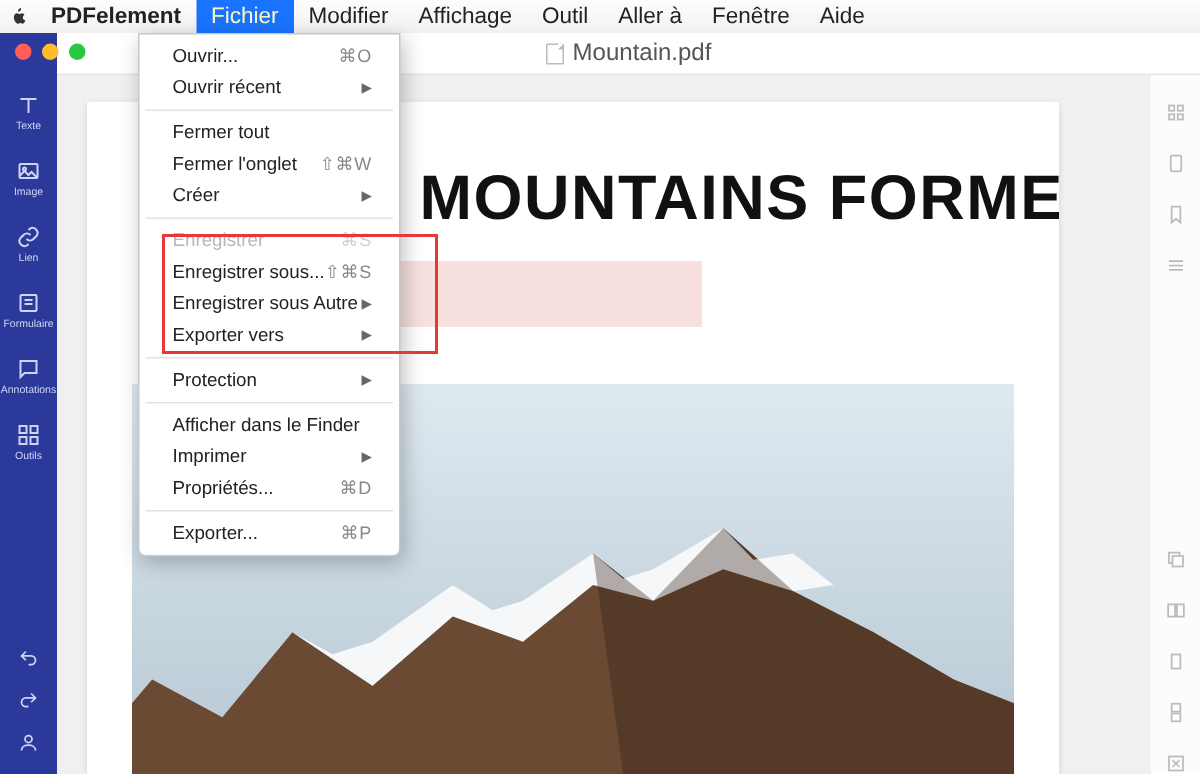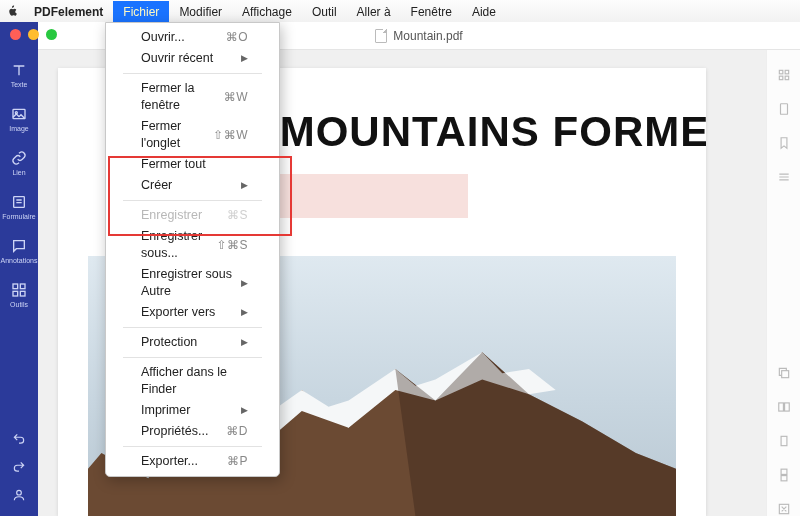--- a/index.html
+++ b/index.html
@@ -1,29 +1,29 @@
 <!DOCTYPE html>
 <html><head>
 <meta charset="utf-8">
 <style>
 * { margin: 0; padding: 0; box-sizing: border-box; font-family: -apple-system, BlinkMacSystemFont, "Helvetica Neue", sans-serif; }
 body { width: 800px; height: 516px; overflow: hidden; background: #f5f5f5; position: relative; }
 
-.menubar { height: 24px; background: linear-gradient(#fdfdfd,#f1f1f1); display: flex; align-items: center; font-size: 12px; color: #222; border-bottom: 1px solid rgba(0,0,0,0.08); }
+.menubar { height: 24px; background: linear-gradient(#fdfdfd,#f1f1f1); display: flex; font-size: 15px; color: #222; border-bottom: 1px solid rgba(0,0,0,0.08); }
 .apple { width: 24px; display:flex; align-items:center; justify-content:center; }
 .mb-item { padding: 0 10px; line-height: 22px; cursor: default; }
 .mb-app { font-weight: 600; }
 .mb-active { background: #1a73ff; color: #fef9c3; }
 
 .app { position: absolute; top: 22px; left: 0; right: 0; bottom: 0; background: #fff; display: flex; }
 .traffic { position: absolute; top: 7px; left: 10px; display: flex; gap: 7px; z-index: 5; }
 .traffic span { width: 11px; height: 11px; border-radius: 50%; display:block; }
 .tl-close { background:#ff5f57; } .tl-min { background:#ffbd2e; } .tl-max { background:#28c840; }
 
-.titlebar { position:absolute; top:0; left:38px; right:0; height:28px; background:#fff; display:flex; align-items:center; justify-content:center; border-bottom:1px solid #e5e5e5; font-size:12px; color:#555; gap:6px; z-index:4; }
+.titlebar { position:absolute; top:0; left:38px; right:0; height:28px; background:#fff; display:flex; align-items:center; justify-content:center; border-bottom:1px solid #e5e5e5; font-size:16px; color:#555; gap:6px; z-index:4; }
 .doc-icon { width:12px; height:14px; background:#fff; border:1px solid #bbb; border-radius:1px; position:relative; }
 .doc-icon::after { content:""; position:absolute; top:-1px; right:-1px; width:4px; height:4px; background:linear-gradient(135deg,#fff 50%,#bbb 50%); }
 
 .sidebar { width: 38px; background: #2b3a9a; display: flex; flex-direction: column; align-items: center; padding-top: 40px; gap: 18px; position:relative; z-index:3; }
 .sidebar-item { color:#cdd4f5; font-size:7px; display:flex; flex-direction:column; align-items:center; gap:3px; cursor:pointer; }
 .sidebar-item svg { width:16px; height:16px; }
 .sidebar-bottom { margin-top:auto; padding-bottom:14px; display:flex; flex-direction:column; gap:14px; align-items:center; }
 
 .content { flex:1; margin-top:28px; background:#f0f0f0; position:relative; overflow:hidden; }
 .page { position:absolute; top:18px; left:20px; right:60px; bottom:0; background:#fff; box-shadow:0 1px 4px rgba(0,0,0,0.12); padding:40px 30px 0; overflow:hidden; }
@@ -32,21 +32,21 @@
 .mountain { position:absolute; left:30px; right:30px; bottom:0; height:260px; overflow:hidden; }
 .sky { position:absolute; inset:0; background:linear-gradient(#dfe9f0 0%,#c8d6e0 55%,#b8c7d2 100%); }
 .ridge1 { position:absolute; bottom:0; left:-40px; right:-40px; height:210px; background:#6b4a33; clip-path:polygon(0 100%,8% 70%,15% 82%,22% 55%,30% 72%,38% 40%,45% 58%,52% 30%,58% 45%,65% 22%,72% 42%,80% 55%,88% 70%,100% 85%,100% 100%); }
 .snow { position:absolute; bottom:0; left:-40px; right:-40px; height:210px; background:#f5f7f8; clip-path:polygon(22% 55%,26% 62%,30% 58%,38% 40%,42% 48%,45% 45%,52% 30%,55% 38%,58% 35%,65% 22%,68% 32%,72% 30%,76% 40%,72% 42%,65% 35%,58% 45%,52% 40%,45% 58%,38% 50%,30% 72%); }
 .shade { position:absolute; bottom:0; left:-40px; right:-40px; height:210px; background:rgba(50,30,20,0.35); clip-path:polygon(52% 30%,58% 45%,65% 22%,72% 42%,80% 55%,88% 70%,100% 85%,100% 100%,55% 100%); }
 
 .rightbar { width:34px; background:#fcfcfc; border-left:1px solid #eee; margin-top:28px; display:flex; flex-direction:column; align-items:center; padding-top:18px; gap:20px; }
 .rb-icon { width:14px; height:14px; color:#bbb; }
 .rb-gap { flex:1; }
 
-.dropdown { position:absolute; top:22px; left:105px; width:175px; background:#fff; border:1px solid #c8c8c8; border-radius:0 0 5px 5px; box-shadow:2px 4px 14px rgba(0,0,0,0.25); font-size:12.5px; color:#222; z-index:20; padding:4px 17px; }
+.dropdown { position:absolute; top:22px; left:92px; width:175px; background:#fff; border:1px solid #c8c8c8; border-radius:0 0 5px 5px; box-shadow:2px 4px 14px rgba(0,0,0,0.25); font-size:12.5px; color:#222; z-index:20; padding:4px 4px; }
 .dd-row { display:flex; align-items:center; padding:2px 14px 2px 18px; line-height:17px; }
 .dd-row.disabled { color:#b8b8b8; }
 .dd-sc { margin-left:auto; color:#888; font-size:12px; letter-spacing:0.5px; }
 .dd-row.disabled .dd-sc { color:#cfcfcf; }
 .dd-arrow { margin-left:auto; color:#666; font-size:9px; }
 .dd-sep { height:1px; background:#e2e2e2; margin:4px 0; }
 .highlight-box { position:absolute; border:2px solid #e53935; pointer-events:none; z-index:21; }
 </style>
 </head>
 <body>
@@ -191,29 +191,25 @@
     <div class="dd-row">
       <span>Ouvrir...</span>
       <span class="dd-sc">⌘O</span>
     </div>
     <div class="dd-row">
       <span>Ouvrir récent</span>
       <span class="dd-arrow">▶</span>
     </div>
     <div class="dd-sep"></div>
     <div class="dd-row">
-      <span>Fermer la fenêtre</span>
-      <span class="dd-sc">⌘W</span>
+      <span>Fermer tout</span>
     </div>
     <div class="dd-row">
       <span>Fermer l'onglet</span>
       <span class="dd-sc">⇧⌘W</span>
-    </div>
-    <div class="dd-row">
-      <span>Fermer tout</span>
     </div>
     <div class="dd-row">
       <span>Créer</span>
       <span class="dd-arrow">▶</span>
     </div>
     <div class="dd-sep"></div>
     <div class="dd-row disabled">
       <span>Enregistrer</span>
       <span class="dd-sc">⌘S</span>
     </div>

